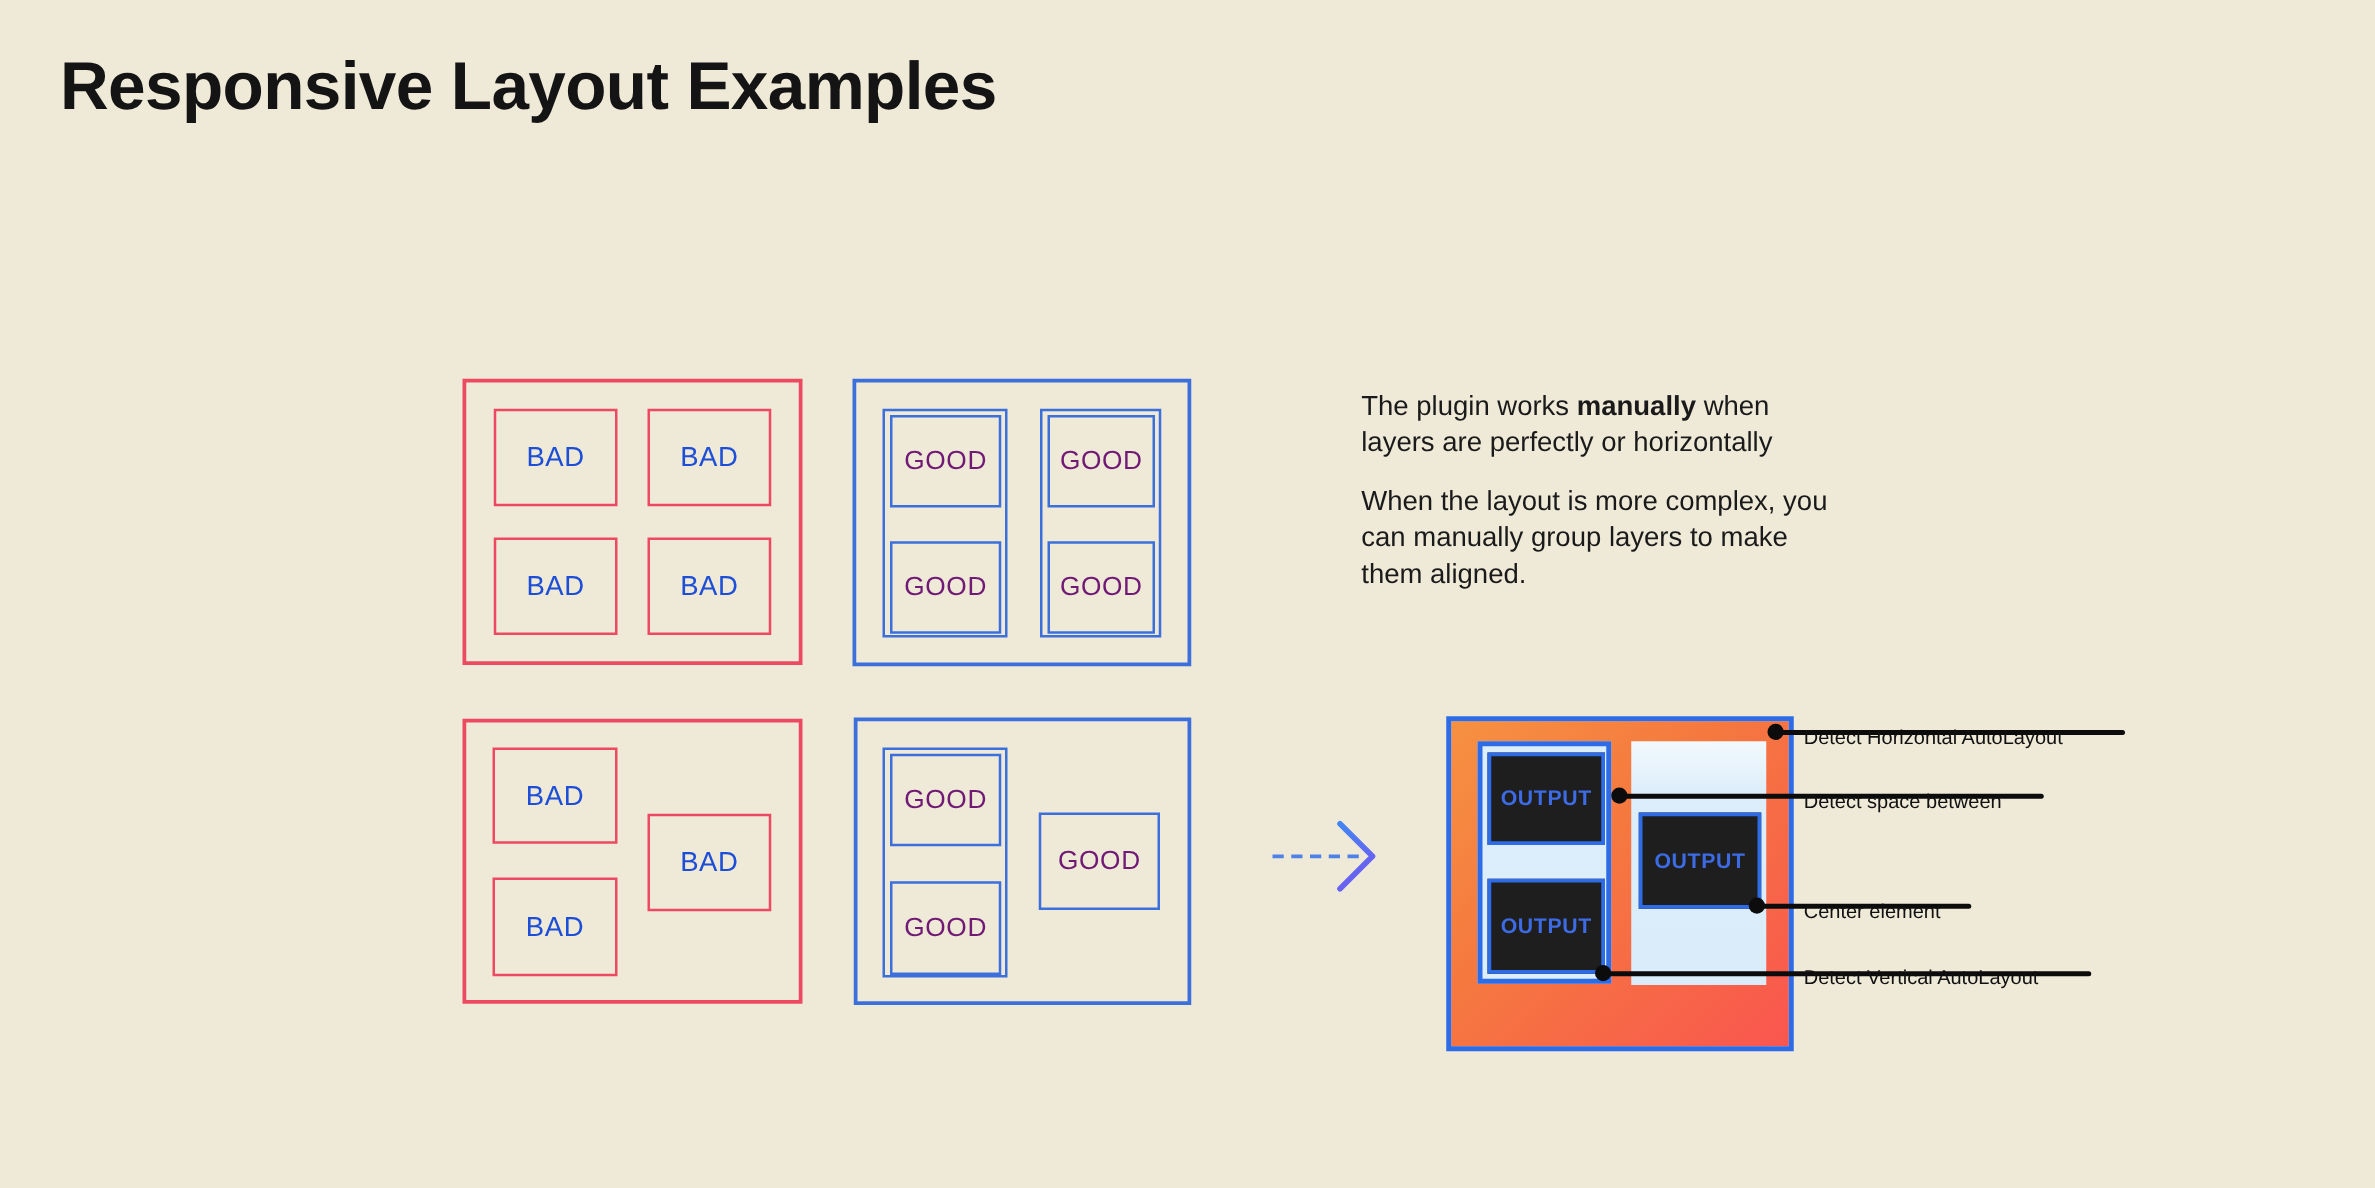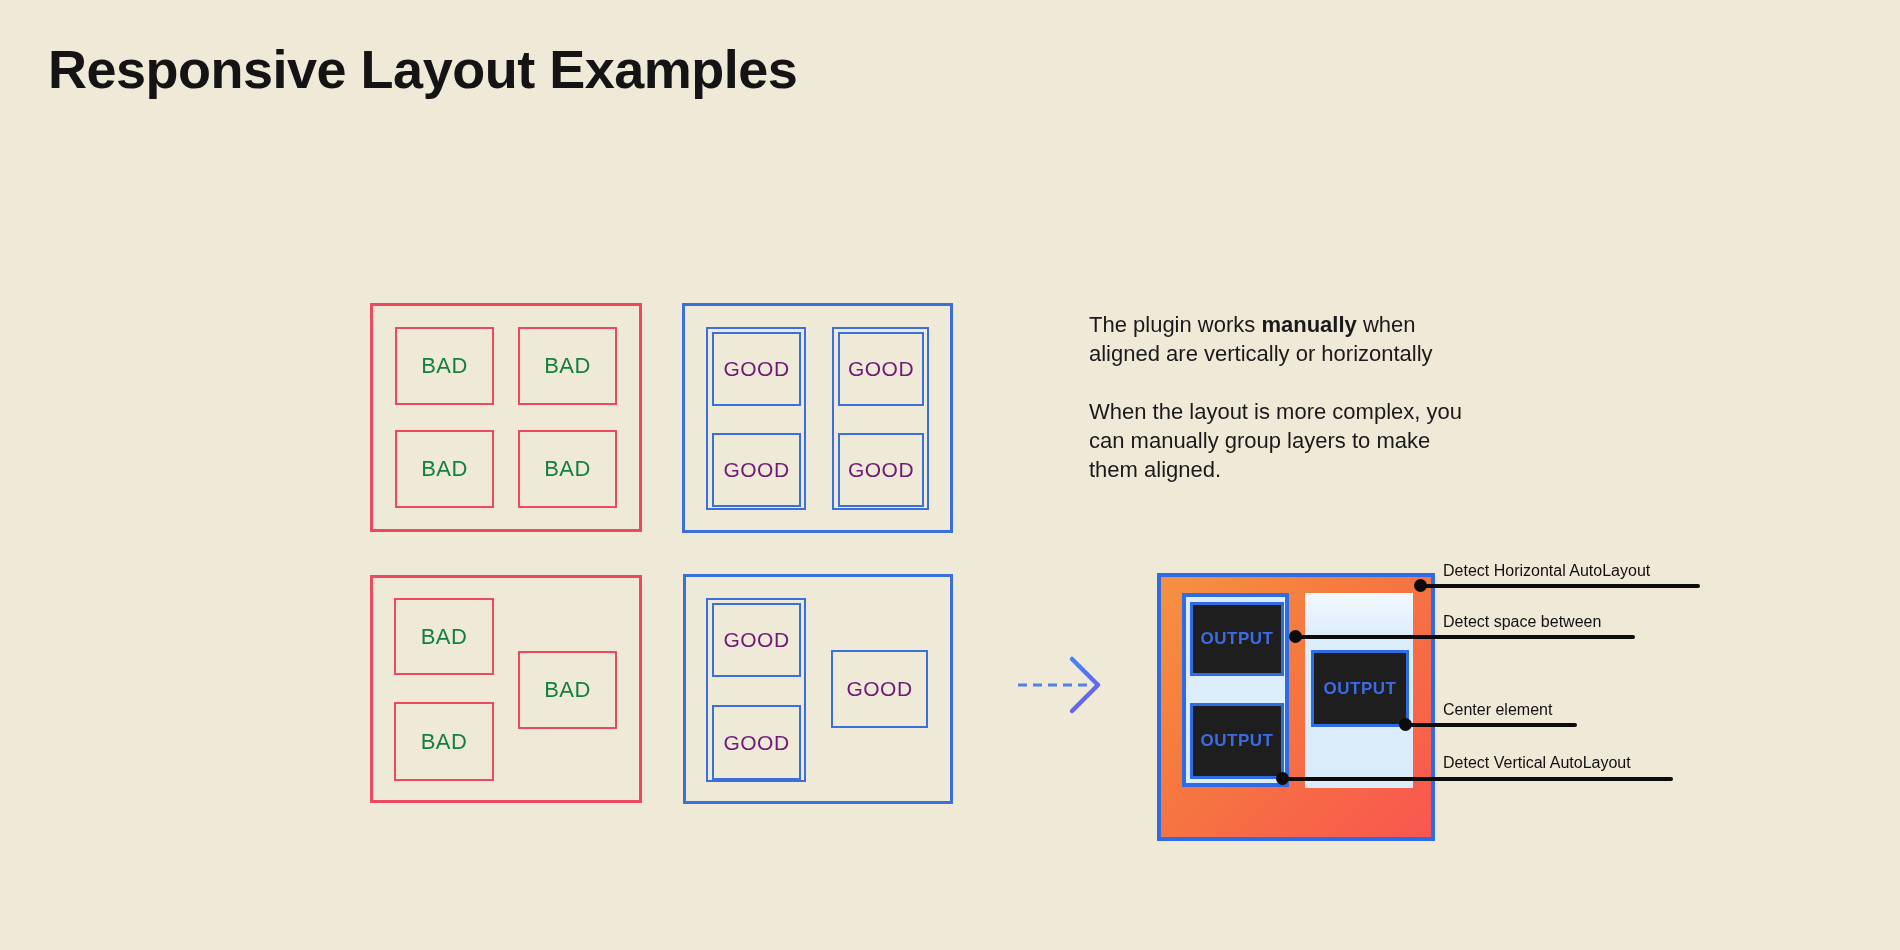--- a/index.html
+++ b/index.html
@@ -13,21 +13,21 @@
 
   
   .group { position:absolute; }
   .group-bad  { border:3px solid #ED4A62; }
   .group-good { border:3px solid #3B70DC; }
 
   .cell {
     position:absolute; display:flex; align-items:center; justify-content:center;
     font-size:22px; letter-spacing:0.5px;
   }
-  .cell-bad  { border:2.5px solid #ED4A62; color:#15803d; }
+  .cell-bad  { border:2.5px solid #ED4A62; color:#1d4ed8; }
   .cell-good { border:2.5px solid #3B70DC; color:#701a75; font-size:21px; }
 
   .wrap-good { position:absolute; border:2.5px solid #3B70DC; }
 
   #bad-aligned   { left:370px; top:303px; width:272px; height:229px; }
   #good-aligned  { left:682px; top:303px; width:271px; height:230px; }
   #bad-complex   { left:370px; top:575px; width:272px; height:228px; }
   #good-complex  { left:683px; top:574px; width:270px; height:230px; }
 
   
@@ -48,21 +48,21 @@
   #bad-complex .b2 { left:145px; top:73px;  width:99px;  height:78px; }
   #bad-complex .b3 { left:21px;  top:124px; width:100px; height:79px; }
 
   
   #good-complex .colA { left:20px; top:21px; width:100px; height:184px; }
   #good-complex .colA .g-bot { top:105px; height:75px; }
   #good-complex .single { left:145px; top:73px; width:97px; height:78px; }
 
   
   .description { position:absolute; left:1089px; top:310px; font-size:22px; line-height:29px; color:#1A1A1A; }
-  .description .para2 { margin-top:29px; }
+  .description .para2 { margin-top:18px; }
   .description b { font-weight:700; }
 
   
   .arrow { position:absolute; left:1008px; top:648px; }
 
   
   .output-frame {
     position:absolute; left:1157px; top:573px; width:278px; height:268px;
     border:4px solid #2E6BE6;
     background:linear-gradient(135deg,#F69141 0%,#F5793F 40%,#F9564F 100%);
@@ -80,21 +80,21 @@
     display:flex; align-items:center; justify-content:center;
     color:#3D6BE5; font-size:17px; font-weight:700; letter-spacing:0.5px;
   }
   .output-wrap .o1 { left:4px; top:5px;   width:94px; height:74px; }
   .output-wrap .o2 { left:4px; top:106px; width:94px; height:76px; }
   .output-col  .o3 { left:6px; top:57px;  width:98px; height:77px; }
 
   
   .ann-line { position:absolute; height:4px; background:#0C0C0C; border-radius:2px; z-index:5; }
   .ann-dot  { position:absolute; width:13px; height:13px; border-radius:50%; background:#0C0C0C; z-index:6; }
-  .ann-label { position:absolute; font-size:16px; line-height:20px; color:#111; z-index:6; white-space:nowrap; }
+  .ann-label { position:absolute; font-size:16px; line-height:20px; color:#111; z-index:6; white-space:nowrap;margin-top:20px; }
 
   #ann1-line { left:1421px; top:584px; width:279px; }
   #ann1-dot  { left:1414px; top:579px; }
   #ann1-label{ left:1443px; top:561px; }
 
   #ann2-line { left:1296px; top:635px; width:339px; }
   #ann2-dot  { left:1289px; top:630px; }
   #ann2-label{ left:1443px; top:612px; }
 
   #ann3-line { left:1406px; top:723px; width:171px; }
@@ -138,21 +138,21 @@
   <div class="wrap-good colA">
     <div class="cell cell-good g-top">GOOD</div>
     <div class="cell cell-good g-bot">GOOD</div>
   </div>
   <div class="cell cell-good single">GOOD</div>
 </div>
 
 <div class="description">
   <div>
     <div><span>The plugin works </span><b>manually</b><span> when</span></div>
-    <div>aligned are vertically or horizontally</div>
+    <div>layers are perfectly or horizontally</div>
   </div>
   <div class="para2">
     <div>When the layout is more complex, you</div>
     <div>can manually group layers to make</div>
     <div>them aligned.</div>
   </div>
 </div>
 
 <svg class="arrow" width="100" height="74">
   <defs>

